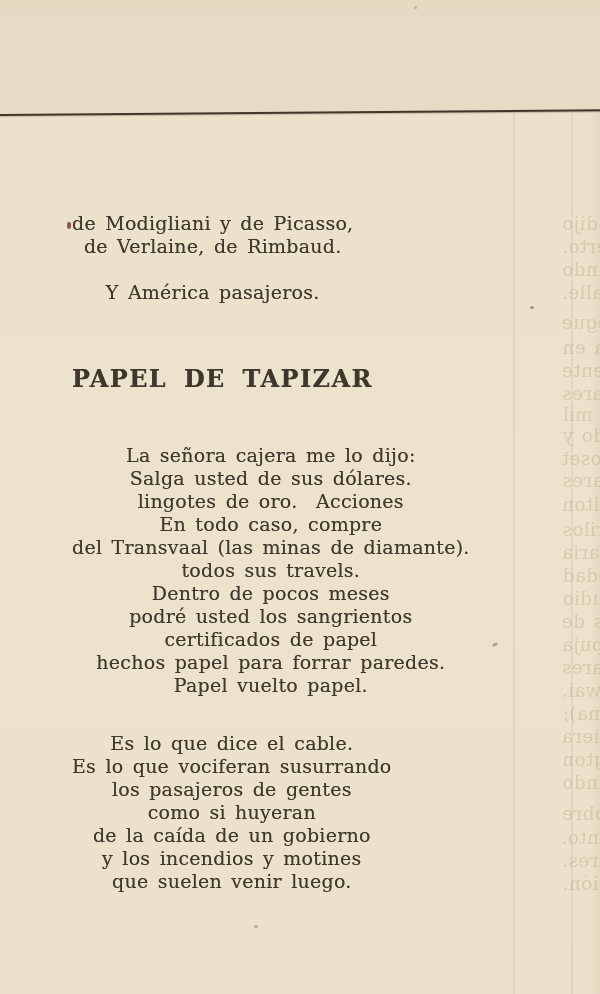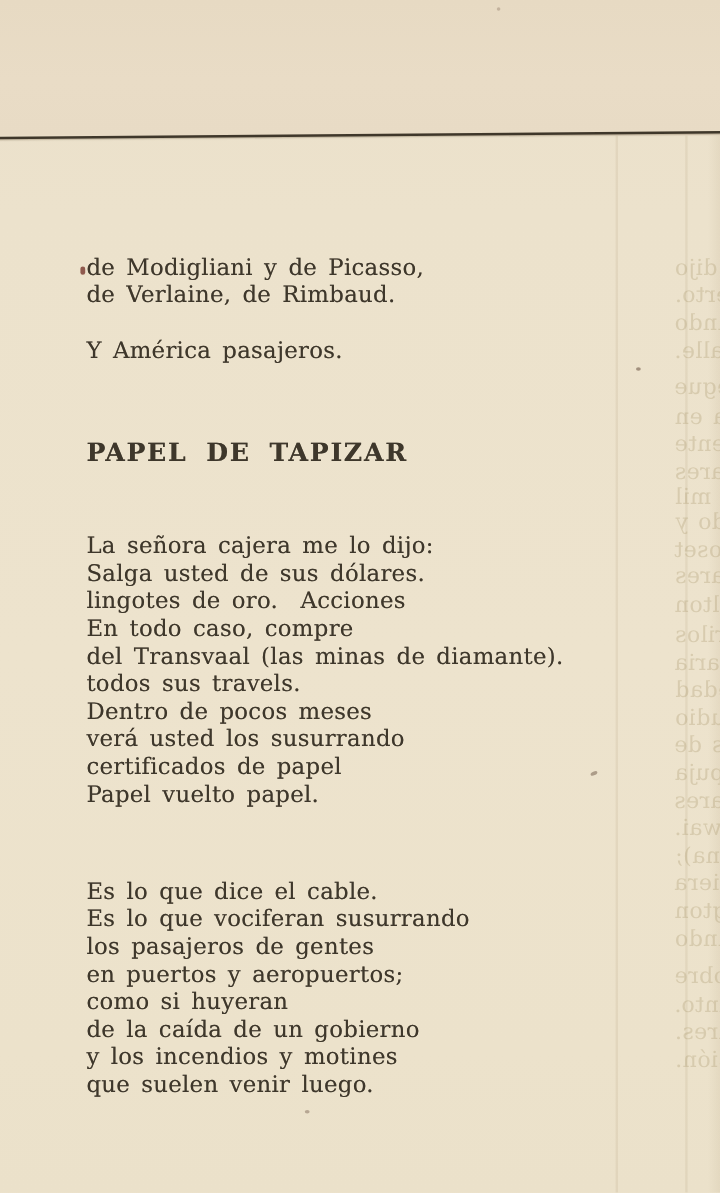--- a/index.html
+++ b/index.html
@@ -49,33 +49,34 @@
     color:var(--ghost);opacity:0.55;
     filter:blur(0.55px);
     letter-spacing:0.3px;word-spacing:2px;
   }
   
   .poem{position:absolute;inset:0;}
   .block{position:absolute;left:72px;}
   .intro{top:212px;}
   .heading{
     position:absolute;left:72px;top:364px;margin:0;
-    font-size:21px;font-weight:600;
+    font-size:24px;font-weight:600;
     letter-spacing:1.4px;word-spacing:7px;
     color:var(--ink);
     text-shadow:0 0 0.5px rgba(62,55,43,0.65);
   }
   .stanza1{top:444px;}
   .stanza2{top:732px;}
   .poem-line{
     font-size:19px;line-height:23px;min-height:23px;
     color:var(--ink);
     letter-spacing:0.25px;word-spacing:3px;
     white-space:pre;
     text-shadow:0 0 0.5px rgba(62,55,43,0.55);
+    text-align:center;
   }
   
   .speck{position:absolute;background:rgba(95,70,55,0.75);border-radius:50%;}
   .speck.s1{left:67px;top:222px;width:4px;height:7px;border-radius:2px;background:rgba(120,55,45,0.8);}
   .speck.s2{left:530px;top:306px;width:4px;height:3px;opacity:0.7;}
   .speck.s3{left:492px;top:643px;width:6px;height:3px;transform:rotate(-25deg);opacity:0.6;}
   .speck.s4{left:254px;top:925px;width:4px;height:3px;opacity:0.5;}
   .speck.s5{left:414px;top:6px;width:3px;height:3px;opacity:0.35;}
 </style>
 </head>
@@ -130,30 +131,30 @@
     <h1 class="heading">PAPEL DE TAPIZAR</h1>
 
     <div class="block stanza1">
         <div class="poem-line">La señora cajera me lo dijo:</div>
         <div class="poem-line">Salga usted de sus dólares.</div>
         <div class="poem-line">lingotes de oro.  Acciones</div>
         <div class="poem-line">En todo caso, compre</div>
         <div class="poem-line">del Transvaal (las minas de diamante).</div>
         <div class="poem-line">todos sus travels.</div>
         <div class="poem-line">Dentro de pocos meses</div>
-        <div class="poem-line">verá usted los susurrando</div>
+        <div class="poem-line">podré usted los sangrientos</div>
         <div class="poem-line">certificados de papel</div>
+        <div class="poem-line">hechos papel para forrar paredes.</div>
         <div class="poem-line">Papel vuelto papel.</div>
       </div>
 
     <div class="block stanza2">
         <div class="poem-line">Es lo que dice el cable.</div>
         <div class="poem-line">Es lo que vociferan susurrando</div>
         <div class="poem-line">los pasajeros de gentes</div>
-        <div class="poem-line">en puertos y aeropuertos;</div>
         <div class="poem-line">como si huyeran</div>
         <div class="poem-line">de la caída de un gobierno</div>
         <div class="poem-line">y los incendios y motines</div>
         <div class="poem-line">que suelen venir luego.</div>
       </div>
   </div>
 
   <div class="speck s1"></div>
   <div class="speck s2"></div>
   <div class="speck s3"></div>

